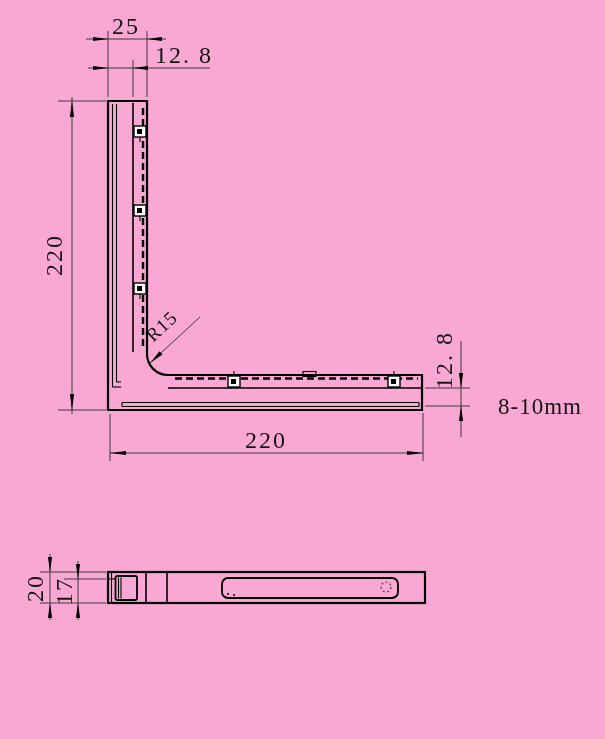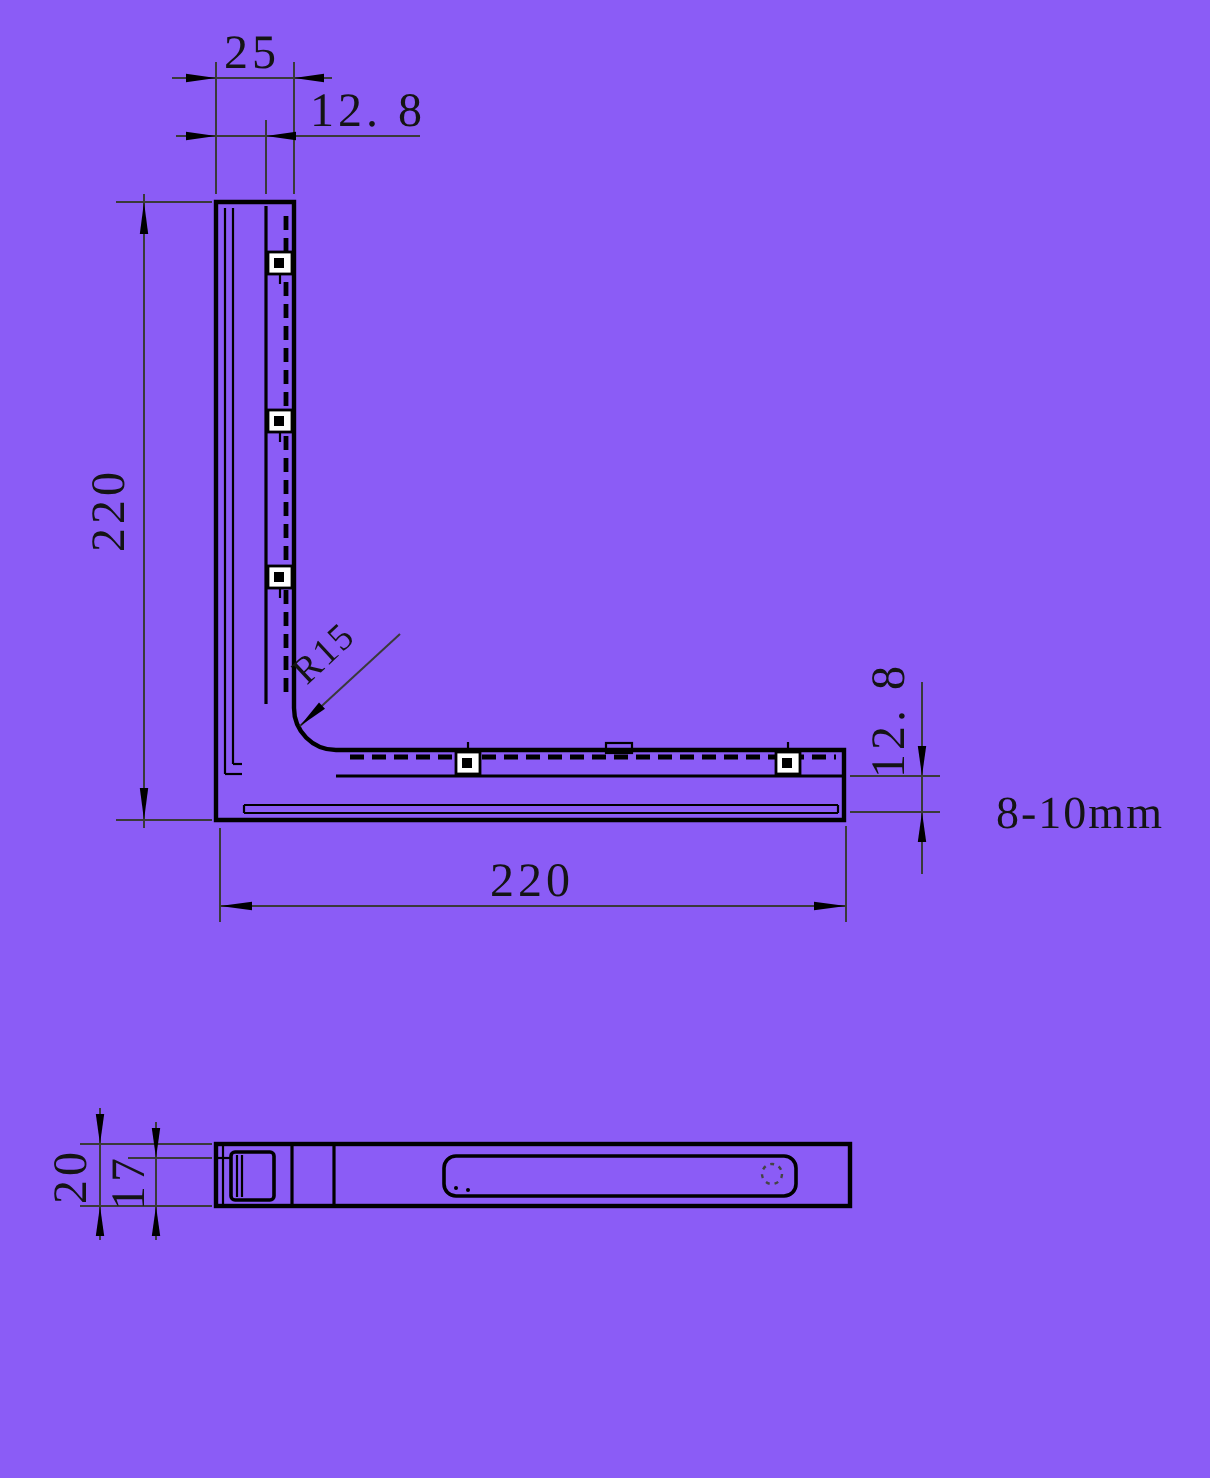--- a/index.html
+++ b/index.html
@@ -1,16 +1,16 @@
 <!DOCTYPE html>
 <html><head>
 <meta charset="utf-8">
 <style>
   html,body{margin:0;padding:0;background:#ffffff;}
-  .page{width:605px;height:739px;background:#8b5cf6;position:relative;overflow:hidden;}
+  .page{width:605px;height:739px;background:#f9a8d4;position:relative;overflow:hidden;}
   svg{display:block;}
   svg text{
     font-family:"Liberation Serif","DejaVu Serif",serif;
     fill:#141414;
   }
   .dim-text{font-size:24px;letter-spacing:2px;}
   .note-text{font-size:23px;letter-spacing:1px;}
   .r-text{font-size:19px;letter-spacing:1px;}
   .obj{stroke:#000;stroke-width:2.2;fill:none;stroke-linejoin:miter;}
   .edge{stroke:#000;stroke-width:1.8;fill:none;}

